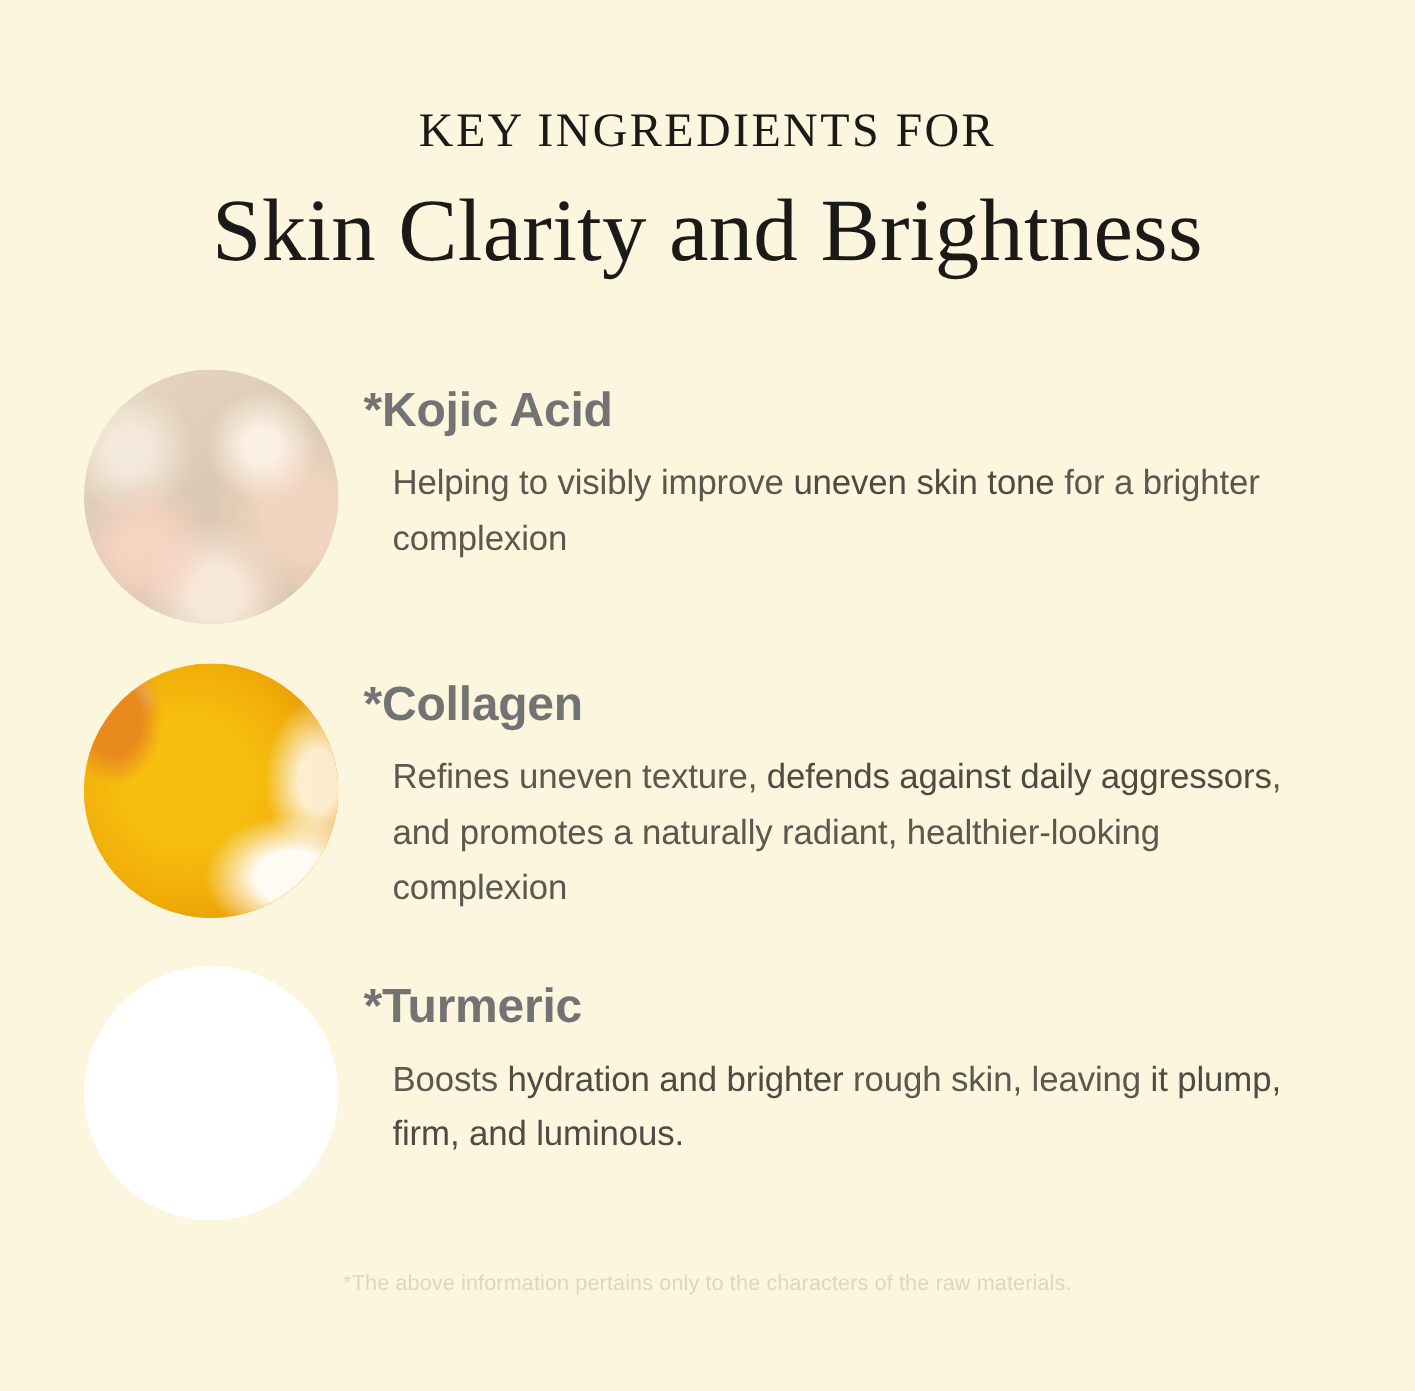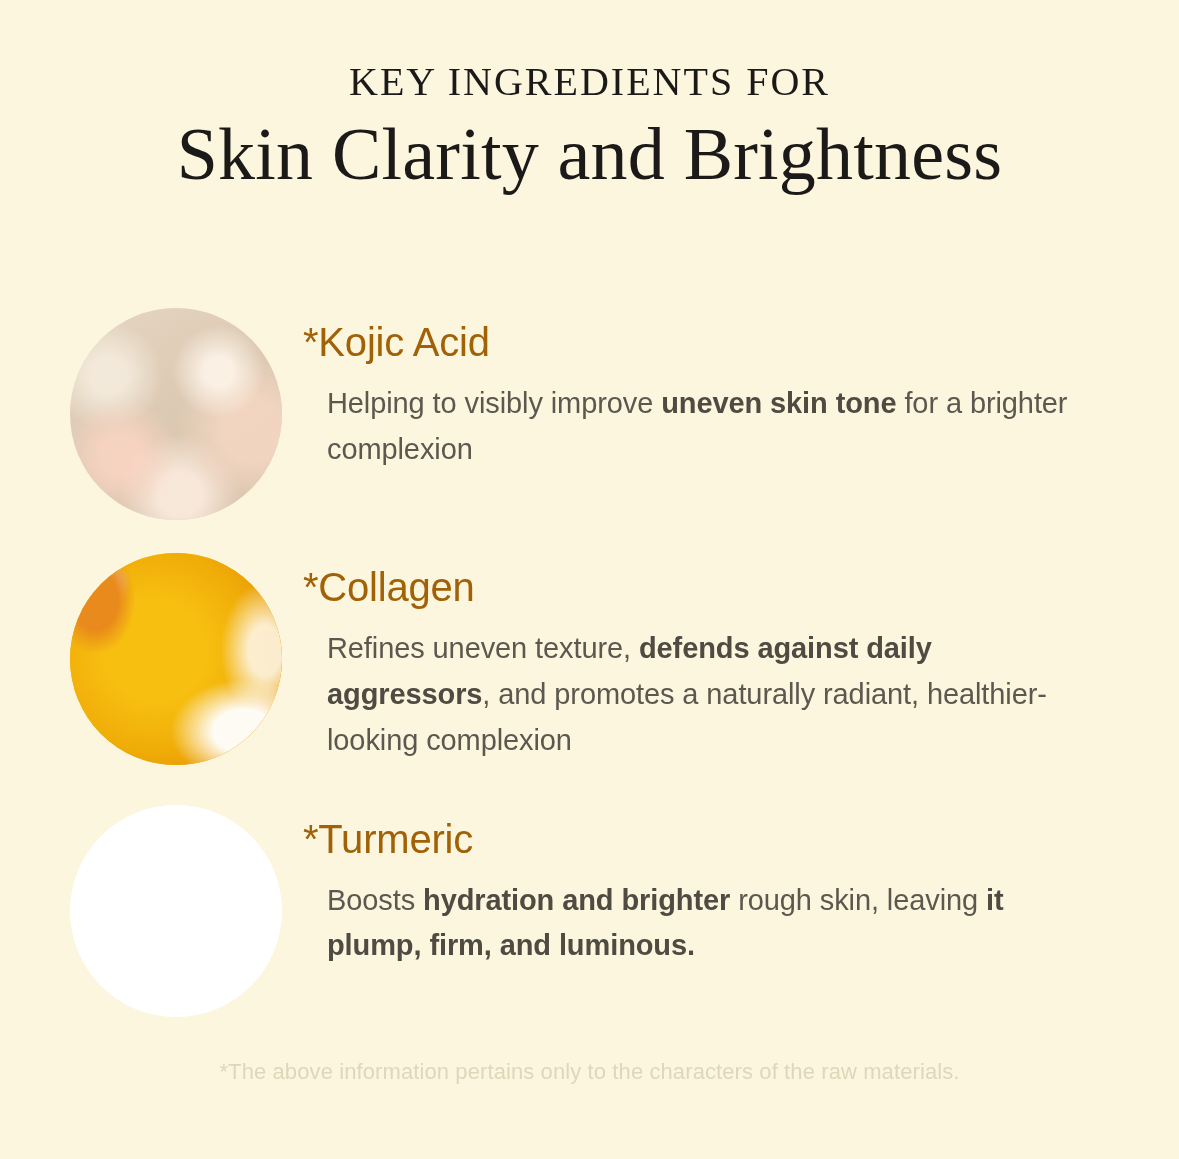--- a/index.html
+++ b/index.html
@@ -20,21 +20,21 @@
   .page {
     position: relative;
     width: 1179px;
     height: 1159px;
     background: #fcf6de;
   }
 
   
   .header {
     position: absolute;
-    top: 61px;
+    top: 88px;
     left: 0;
     width: 1179px;
     text-align: center;
   }
 
   .eyebrow {
     font-family: "Liberation Serif", serif;
     font-size: 40px;
     line-height: 1.05;
     letter-spacing: 2.0px;
@@ -42,21 +42,21 @@
     font-weight: 400;
   }
 
   .headline {
     font-family: "Liberation Serif", serif;
     font-size: 74px;
     line-height: 1.12;
     letter-spacing: 0.2px;
     color: #1b1a18;
     font-weight: 400;
-    margin-top: 10px;
+    margin-top: 22px;
   }
 
   
   .rows {
     position: absolute;
     top: 308px;
     left: 0;
     width: 1179px;
   }
 
@@ -84,49 +84,49 @@
     flex: 1 1 auto;
     padding-left: 21px;
     padding-top: 14px;
     max-width: 810px;
   }
 
   .ing-name {
     font-family: "Liberation Sans", sans-serif;
     font-size: 40px;
     line-height: 1.0;
-    font-weight: 400;
-    color: #a16207;
+    font-weight: 700;
+    color: #737373;
     letter-spacing: -0.2px;
   }
 
   .ing-desc {
     font-family: "Liberation Sans", sans-serif;
     font-size: 29px;
     line-height: 1.58;
     color: #5c584f;
     font-weight: 400;
     margin-top: 19px;
     padding-left: 24px;
     letter-spacing: -0.1px;
   }
 
-  .ing-desc b { font-weight: 700; color: #4f4b43; margin-top: 45px; }
+  .ing-desc b { font-weight: 400; color: #4f4b43; margin-top: 45px; }
 
   .row-collagen .ing-desc { line-height: 1.55; }
 
   
   .footnote {
     position: absolute;
     top: 1059px;
     left: 0;
     width: 1179px;
     text-align: center;
     font-family: "Liberation Sans", sans-serif;
-    font-size: 22px;
+    font-size: 18px;
     color: #ded7bb;
     letter-spacing: 0.1px;
   }
 
   
   .art-kojic {
     width: 100%; height: 100%;
     background:
       radial-gradient(circle at 24% 70%, rgba(255,214,198,.75) 0 9%, rgba(255,214,198,0) 26%),
       radial-gradient(circle at 70% 30%, rgba(255,246,235,.85) 0 7%, rgba(255,246,235,0) 22%),

